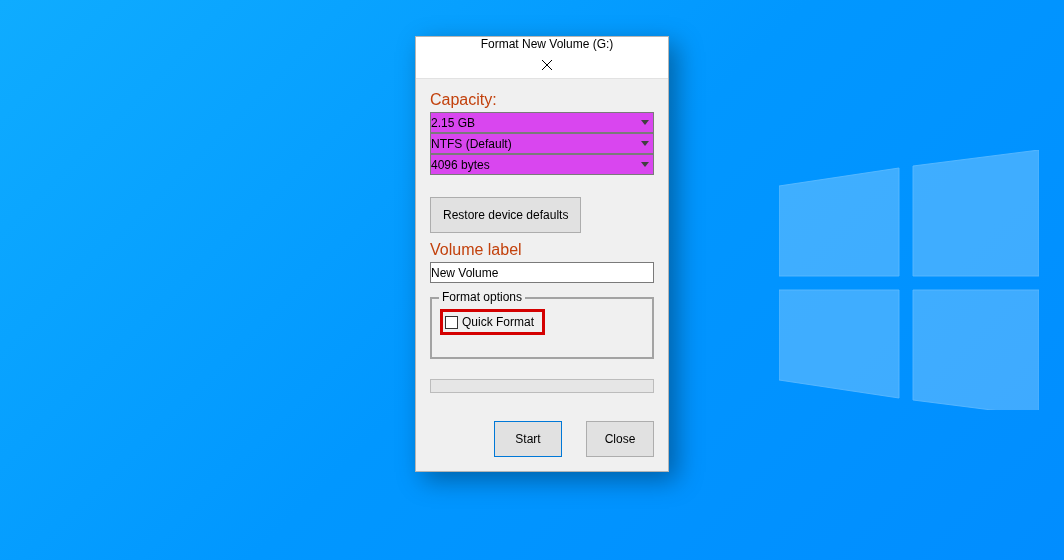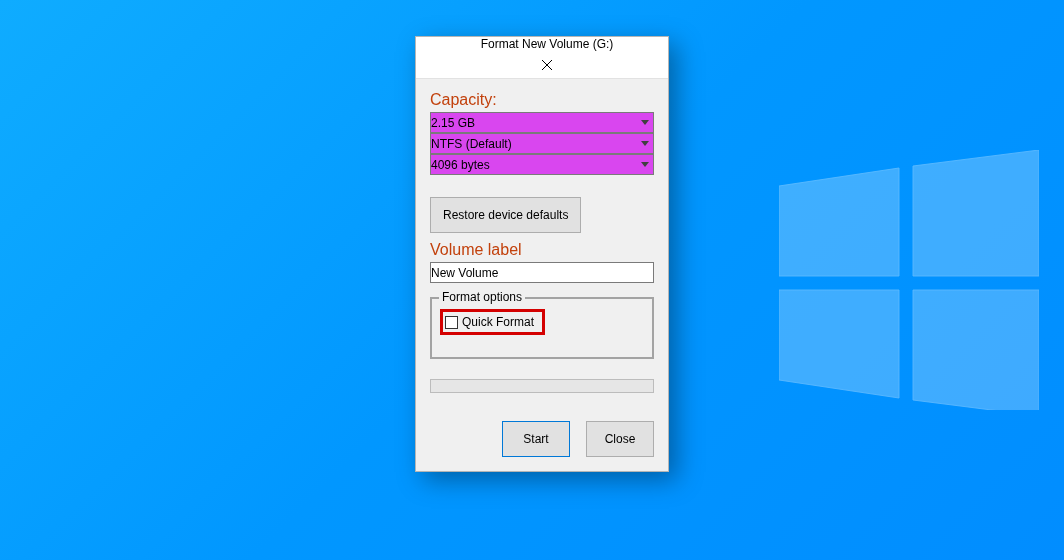--- a/index.html
+++ b/index.html
@@ -137,21 +137,21 @@
       margin-top: 20px;
       width: 100%;
       height: 14px;
       border: 1px solid #bcbcbc;
       background: #e6e6e6;
     }
     .button-row {
       margin-top: 28px;
       display: flex;
       justify-content: flex-end;
-      gap: 16px;
+      gap: 24px;
     }
     .footer-btn {
       width: 68px;
     }
     .footer-btn.primary {
       border: 1px solid #0078d7;
     }
   </style>
 </head>
 <body>

